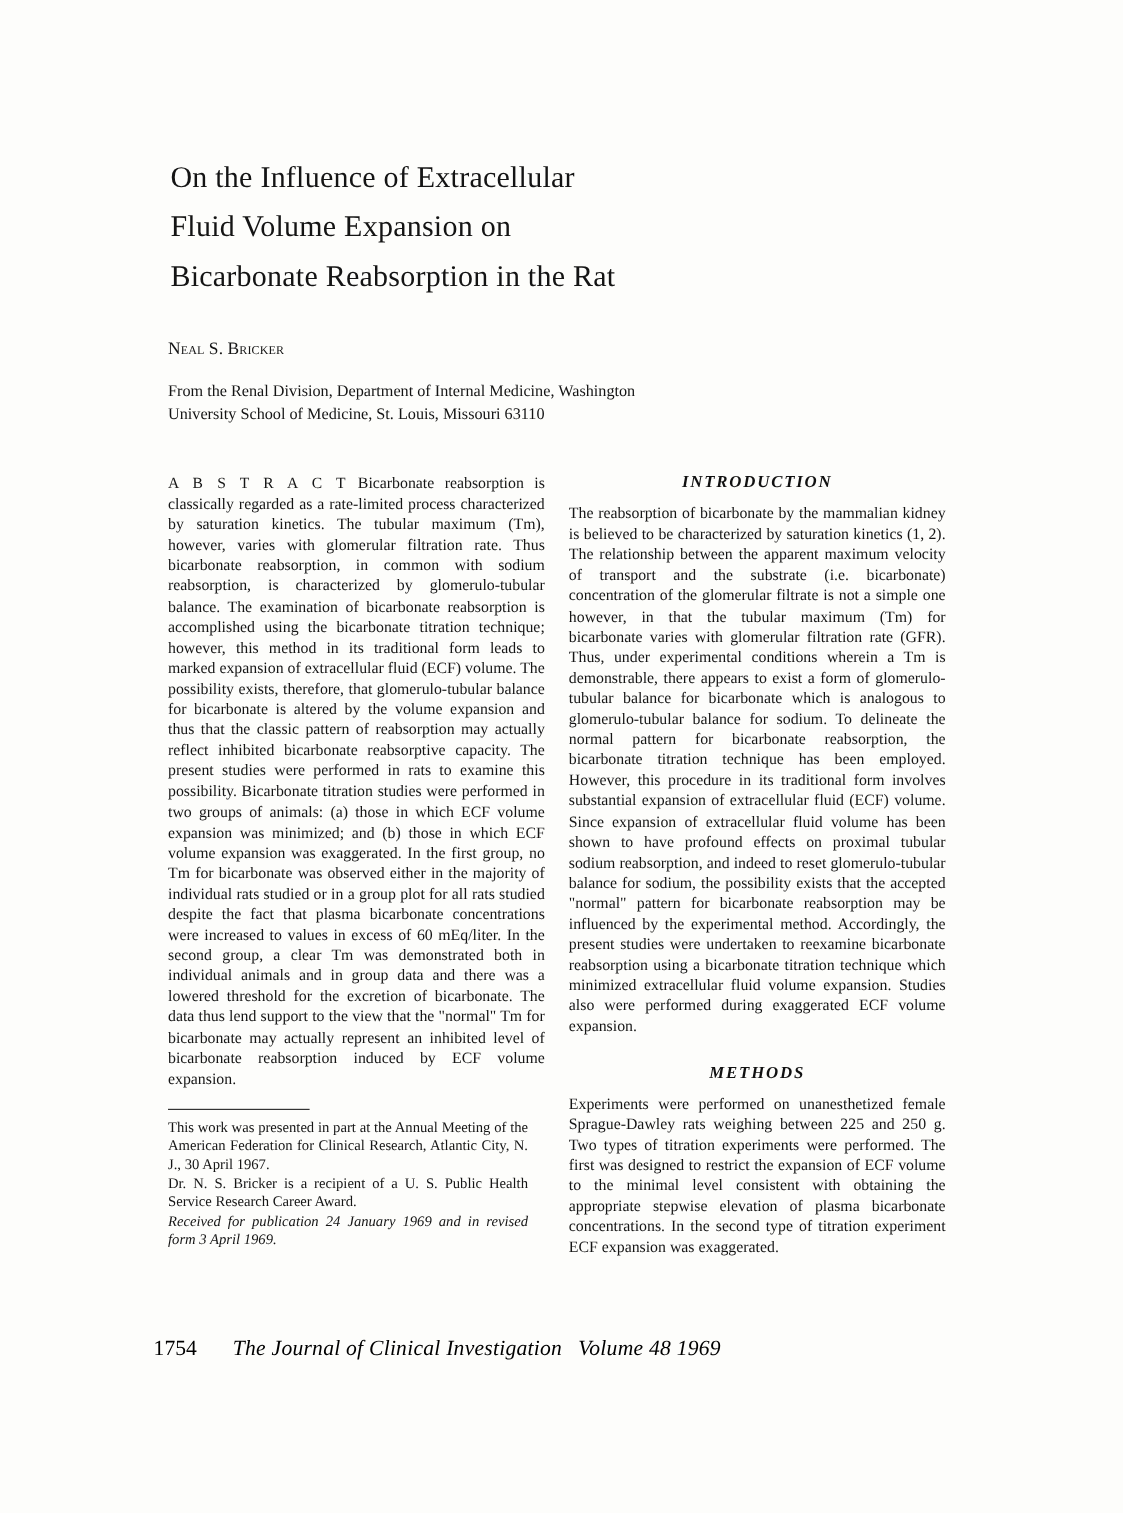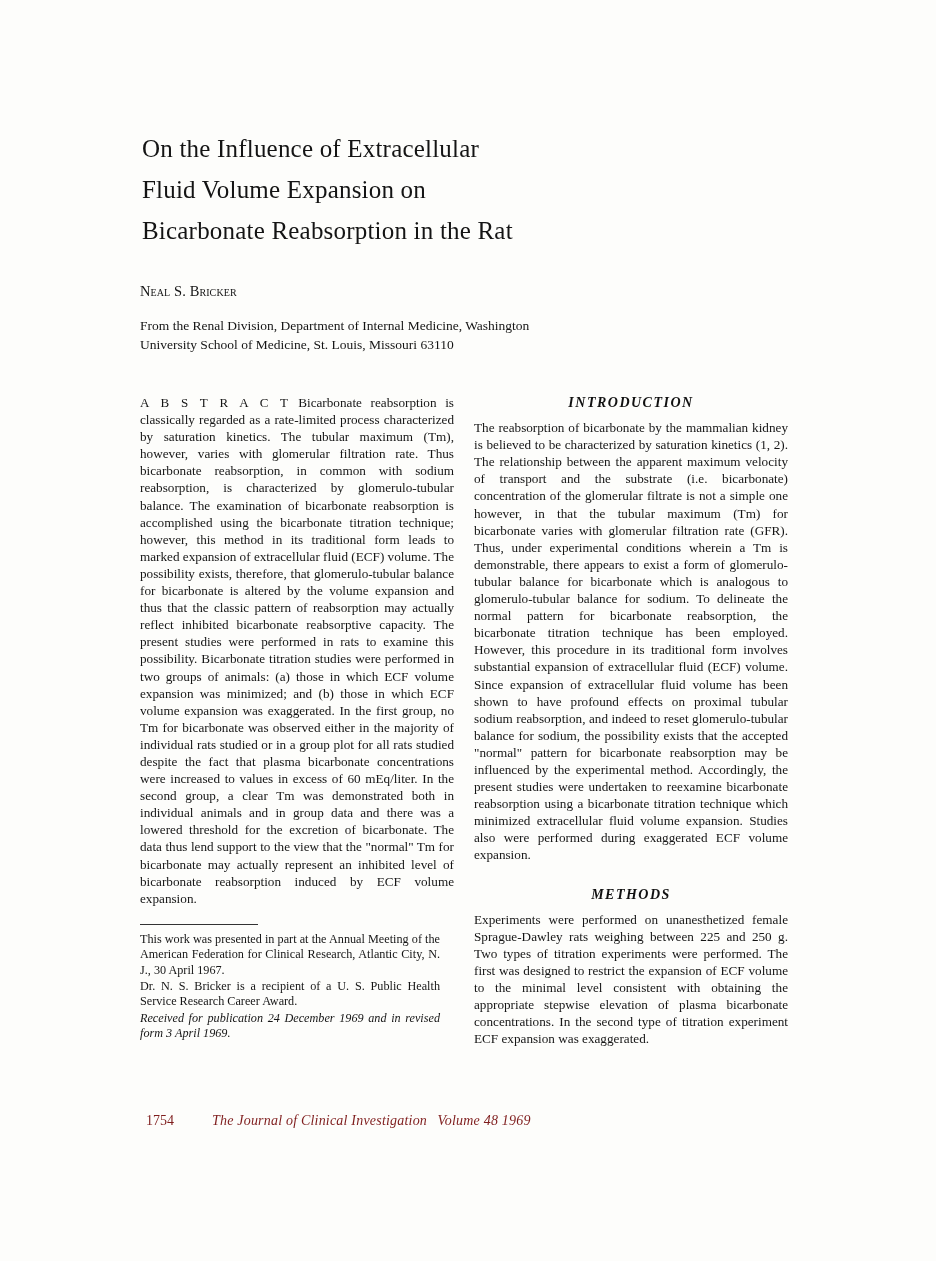--- a/index.html
+++ b/index.html
@@ -116,25 +116,25 @@
   }
   .footnotes p {
     margin: 0 0 1px 0;
   }
   .fn-indent { text-indent: 18px; }
   .fn-italic { font-style: italic; }
 
   
   .footer {
     position: absolute;
-    left: 146px;
+    left: 128px;
     top: 1113px;
     width: 660px;
-    font-size: 14px;
-    color: #7f1d1d;
+    font-size: 18px;
+    color: #000000;
   }
   .footer .pageno {
     display: inline-block;
     width: 66px;
   }
   .footer .journal {
     font-style: italic;
     letter-spacing: 0.2px;
   }
   .footer .volinfo {
@@ -165,21 +165,21 @@
 
     <div class="columns">
 
       <div class="col">
         <p><span class="abstract-lead">A B S T R A C T</span><span> Bicarbonate reabsorption is classically regarded as a rate-limited process characterized by saturation kinetics. The tubular maximum (Tm), however, varies with glomerular filtration rate. Thus bicarbonate reabsorption, in common with sodium reabsorption, is characterized by glomerulo-tubular balance. The examination of bicarbonate reabsorption is accomplished using the bicarbonate titration technique; however, this method in its traditional form leads to marked expansion of extracellular fluid (ECF) volume. The possibility exists, therefore, that glomerulo-tubular balance for bicarbonate is altered by the volume expansion and thus that the classic pattern of reabsorption may actually reflect inhibited bicarbonate reabsorptive capacity. The present studies were performed in rats to examine this possibility. Bicarbonate titration studies were performed in two groups of animals: (a) those in which ECF volume expansion was minimized; and (b) those in which ECF volume expansion was exaggerated. In the first group, no Tm for bicarbonate was observed either in the majority of individual rats studied or in a group plot for all rats studied despite the fact that plasma bicarbonate concentrations were increased to values in excess of 60 mEq/liter. In the second group, a clear Tm was demonstrated both in individual animals and in group data and there was a lowered threshold for the excretion of bicarbonate. The data thus lend support to the view that the "normal" Tm for bicarbonate may actually represent an inhibited level of bicarbonate reabsorption induced by ECF volume expansion.</span></p>
 
         <div class="footnotes">
           <hr class="footrule">
           <p class="fn-indent">This work was presented in part at the Annual Meeting of the American Federation for Clinical Research, Atlantic City, N. J., 30 April 1967.</p>
           <p class="fn-indent">Dr. N. S. Bricker is a recipient of a U. S. Public Health Service Research Career Award.</p>
-          <p class="fn-indent fn-italic">Received for publication 24 December 1969 and in revised form 3 April 1969.</p>
+          <p class="fn-indent fn-italic">Received for publication 24 January 1969 and in revised form 3 April 1969.</p>
         </div>
       </div>
 
       <div class="col">
         <h2 class="sec-head">INTRODUCTION</h2>
         <p>The reabsorption of bicarbonate by the mammalian kidney is believed to be characterized by saturation kinetics (1, 2). The relationship between the apparent maximum velocity of transport and the substrate (i.e. bicarbonate) concentration of the glomerular filtrate is not a simple one however, in that the tubular maximum (Tm) for bicarbonate varies with glomerular filtration rate (GFR). Thus, under experimental conditions wherein a Tm is demonstrable, there appears to exist a form of glomerulo-tubular balance for bicarbonate which is analogous to glomerulo-tubular balance for sodium. To delineate the normal pattern for bicarbonate reabsorption, the bicarbonate titration technique has been employed. However, this procedure in its traditional form involves substantial expansion of extracellular fluid (ECF) volume. Since expansion of extracellular fluid volume has been shown to have profound effects on proximal tubular sodium reabsorption, and indeed to reset glomerulo-tubular balance for sodium, the possibility exists that the accepted "normal" pattern for bicarbonate reabsorption may be influenced by the experimental method. Accordingly, the present studies were undertaken to reexamine bicarbonate reabsorption using a bicarbonate titration technique which minimized extracellular fluid volume expansion. Studies also were performed during exaggerated ECF volume expansion.</p>
 
         <h2 class="sec-head methods">METHODS</h2>
         <p>Experiments were performed on unanesthetized female Sprague-Dawley rats weighing between 225 and 250 g. Two types of titration experiments were performed. The first was designed to restrict the expansion of ECF volume to the minimal level consistent with obtaining the appropriate stepwise elevation of plasma bicarbonate concentrations. In the second type of titration experiment ECF expansion was exaggerated.</p>
       </div>

